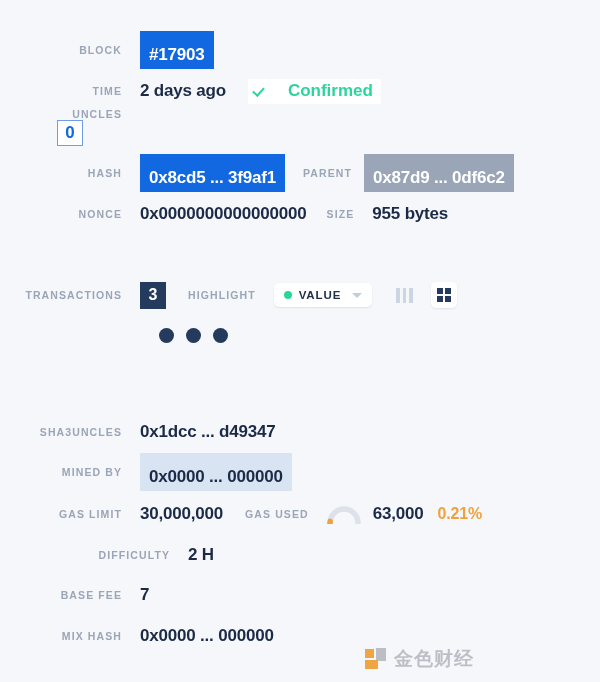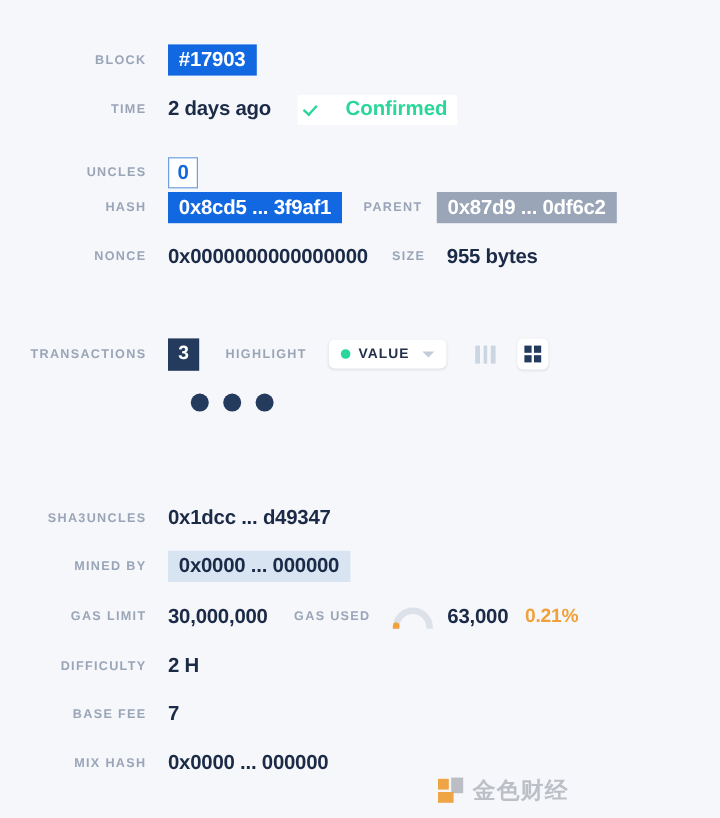--- a/index.html
+++ b/index.html
@@ -50,21 +50,21 @@
     font-size: 17px;
     font-weight: 700;
     color: #1b2a47;
     white-space: nowrap;
     letter-spacing: -0.2px;
   }
 
   
   .pill {
     display: inline-block;
-    padding: 3px 9px 4px 9px;
+    padding: 14px 9px 4px 9px;
     font-size: 17px;
     font-weight: 700;
     letter-spacing: -0.2px;
     white-space: nowrap;
     line-height: 1.12;
   }
   .pill-blue {
     background: #1268e0;
     color: #ffffff;
   }
@@ -248,21 +248,21 @@
 
   <div class="row" style="top:77px;">
     <div class="label">TIME</div>
     <div class="value">2 days ago</div>
     <div class="status" style="margin-left:22px;">
       <span class="check"></span>
       <span>Confirmed</span>
     </div>
   </div>
 
-  <div class="row" style="top:130px;">
+  <div class="row" style="top:108px;flex-direction:column;">
     <div class="label">UNCLES</div>
     <div class="pill pill-outline">0</div>
   </div>
 
   <div class="row" style="top:159px;">
     <div class="label">HASH</div>
     <div class="pill pill-blue">0x8cd5 ... 3f9af1</div>
     <div class="label inline" style="margin-left:18px;text-align:right;">PARENT</div>
     <div class="pill pill-gray" style="margin-left:12px;">0x87d9 ... 0df6c2</div>
   </div>
@@ -321,21 +321,21 @@
     <div class="gauge" style="margin-left:18px;">
       <svg width="34" height="19" viewBox="0 0 34 19" aria-hidden="true">
         <path d="M3 18 A14 14 0 0 1 31 18" fill="none" stroke="#dde2ea" stroke-width="5.5" stroke-linecap="round"></path>
         <path d="M3 18 A14 14 0 0 1 3.2 16.4" fill="none" stroke="#f0a13c" stroke-width="5.5" stroke-linecap="round"></path>
       </svg>
     </div>
     <div class="value" style="margin-left:12px;">63,000</div>
     <div class="pct" style="margin-left:14px;">0.21%</div>
   </div>
 
-  <div class="row" style="top:541px;">
+  <div class="row" style="top:541px;padding-left:48px;">
     <div class="label">DIFFICULTY</div>
     <div class="value">2 H</div>
   </div>
 
   <div class="row" style="top:581px;">
     <div class="label">BASE FEE</div>
     <div class="value">7</div>
   </div>
 
   <div class="row" style="top:622px;align-items:center;">

